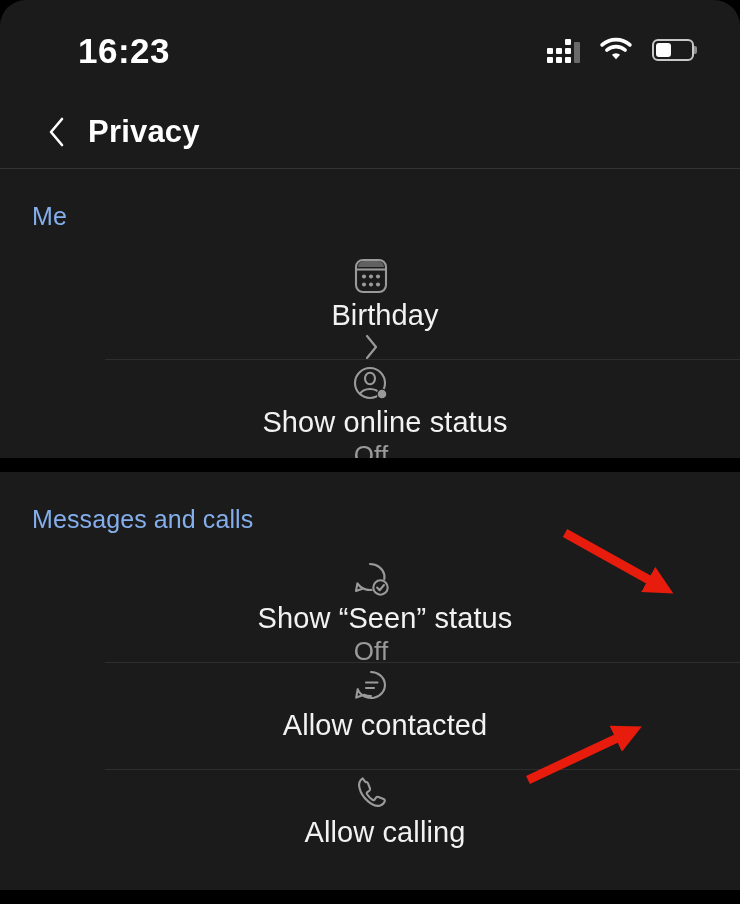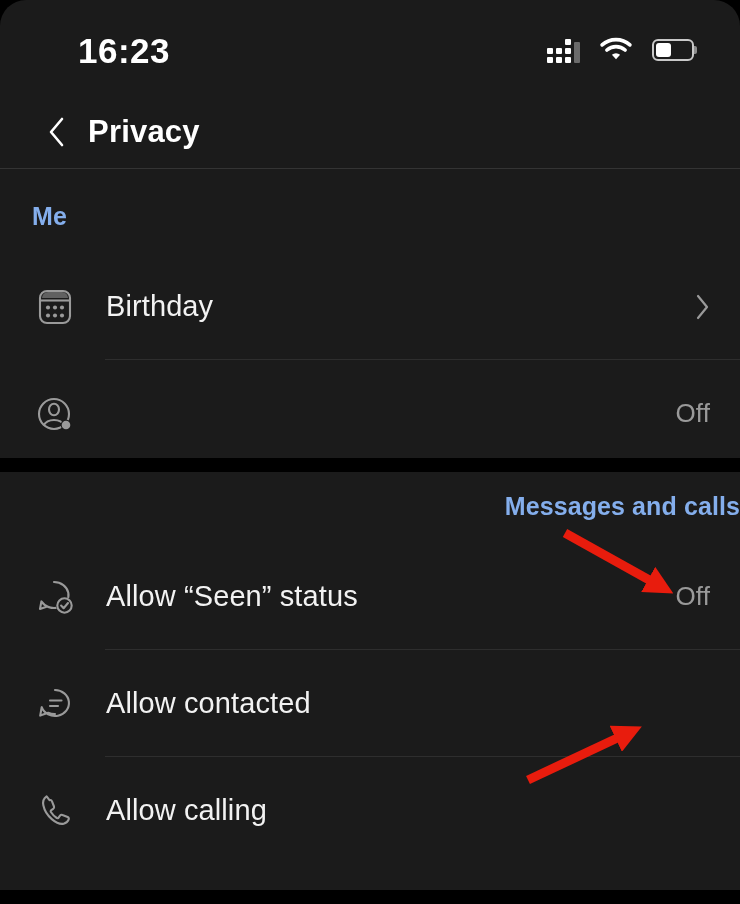--- a/index.html
+++ b/index.html
@@ -165,37 +165,38 @@
     left: 0;
     width: 740px;
     background: #000000;
   }
   #gap-1 { top: 458px; height: 14px; }
   #gap-bottom { top: 890px; height: 14px; }
 
   .section-header {
     color: #84aeec;
     font-size: 25px;
-    font-weight: 700;
+    font-weight: 400;
     padding-left: 32px;
     letter-spacing: 0.1px;
   }
   #section-me .section-header { padding-top: 33px; }
-  #section-msg .section-header { padding-top: 20px; text-align: right; }
+  #section-msg .section-header { padding-top: 33px; }
 
   
   .row {
     position: relative;
     display: flex;
     align-items: center;
     height: 107px;
     padding-left: 32px;
     padding-right: 30px;
     box-sizing: border-box;
     cursor: pointer;
+    flex-direction: column;
   }
   .row-icon {
     width: 46px;
     height: 46px;
     flex: 0 0 46px;
     display: flex;
     align-items: center;
     justify-content: center;
   }
   .row-icon svg { display: block; }
@@ -314,40 +315,41 @@
     <div class="row">
       <div class="row-icon">
         <svg width="44" height="44" viewBox="0 0 44 44">
           <circle cx="21" cy="22" r="15" fill="none" stroke="#9a9a9a" stroke-width="2.1"></circle>
           <ellipse cx="21" cy="17.5" rx="5" ry="5.8" fill="none" stroke="#9a9a9a" stroke-width="2.1"></ellipse>
           <path d="M10.5 33.6 a11.5 9.5 0 0 1 21 0" fill="none" stroke="#9a9a9a" stroke-width="2.1"></path>
           <circle cx="33" cy="33" r="5.4" fill="#1b1b1b"></circle>
           <circle cx="33" cy="33" r="4.3" fill="#9a9a9a"></circle>
         </svg>
       </div>
+      <div class="row-label">Show online status</div>
       <div class="row-spacer"></div>
       <div class="row-value">Off</div>
     </div>
   </div>
 
   <div class="gap-black" id="gap-1"></div>
 
   <div class="section" id="section-msg">
     <div class="section-header">Messages and calls</div>
 
     <div class="row" style="margin-top:22px;">
       <div class="row-icon">
         <svg width="44" height="44" viewBox="0 0 44 44">
           <path d="M21 7 a14.5 13 0 1 1 -12.6 19.4 l-1.4 7.6 l7.2 -2.6 a15.6 14 0 0 0 6.8 1.6" fill="none" stroke="#9a9a9a" stroke-width="2.1" stroke-linecap="round" stroke-linejoin="round"></path>
           <circle cx="31.5" cy="30.5" r="8.6" fill="#1b1b1b"></circle>
           <circle cx="31.5" cy="30.5" r="7.2" fill="none" stroke="#9a9a9a" stroke-width="2.1"></circle>
           <path d="M28.1 30.6 L30.6 33.2 L35.0 28.0" fill="none" stroke="#9a9a9a" stroke-width="2.1" stroke-linecap="round" stroke-linejoin="round"></path>
         </svg>
       </div>
-      <div class="row-label">Allow “Seen” status</div>
+      <div class="row-label">Show “Seen” status</div>
       <div class="row-spacer"></div>
       <div class="row-value">Off</div>
       <div class="row-divider"></div>
     </div>
 
     <div class="row">
       <div class="row-icon">
         <svg width="44" height="44" viewBox="0 0 44 44">
           <path d="M22 8 a14 13 0 1 1 -13.3 17.2 l-1.5 8.4 l8.0 -2.9 a15 13.6 0 0 0 6.8 1.3" fill="none" stroke="#9a9a9a" stroke-width="2.1" stroke-linecap="round" stroke-linejoin="round"></path>
           <path d="M17 18.5 H28.5" fill="none" stroke="#9a9a9a" stroke-width="2.1" stroke-linecap="round"></path>

